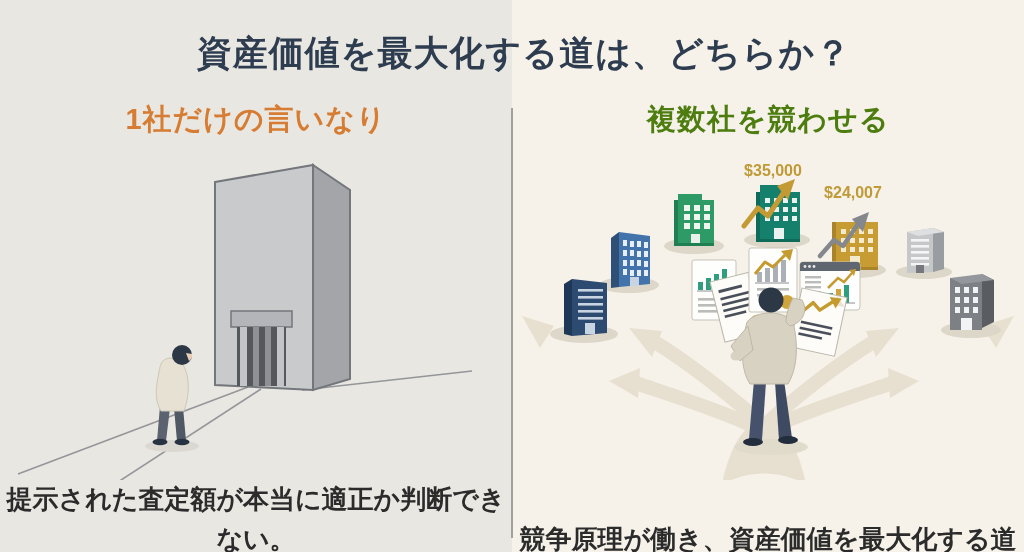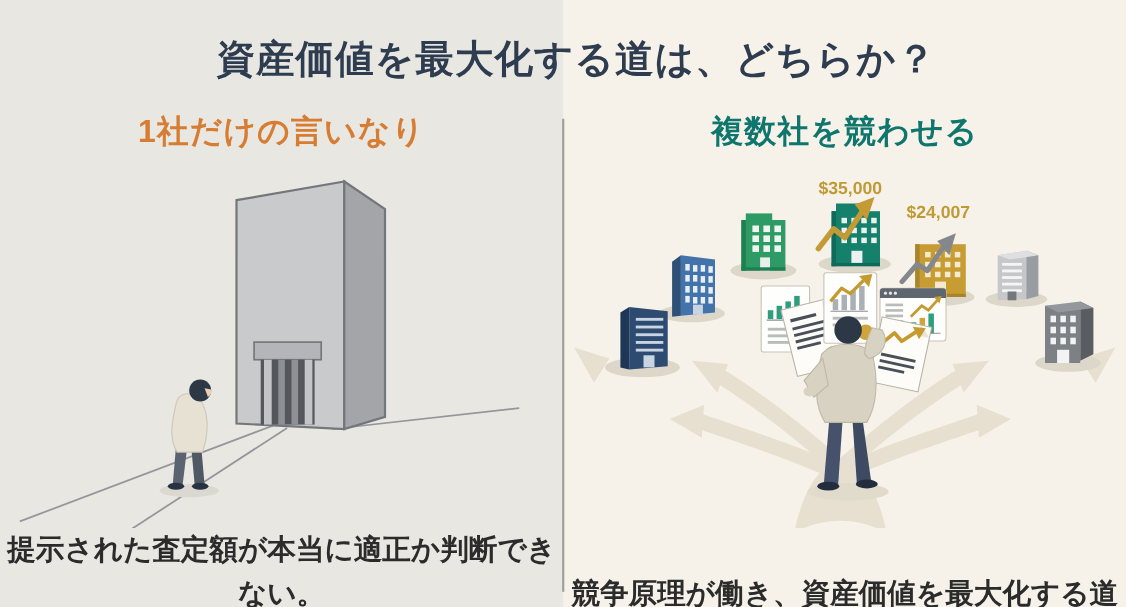--- a/index.html
+++ b/index.html
@@ -7,21 +7,21 @@
   .canvas{position:relative;width:1024px;height:552px;overflow:hidden;background:#f6f2e9;}
   .panel{position:absolute;top:0;height:552px;width:512px;}
   .panel.left{left:0;background:#e9e7e2;}
   .panel.right{left:512px;background:#f6f2e9;}
   .main-title{position:absolute;top:18px;left:0;width:1024px;text-align:center;
     font-size:35px;font-weight:800;color:#2e3c50;letter-spacing:1px;z-index:5;margin:12px;}
   .divider{position:absolute;left:511px;top:108px;width:2px;height:430px;background:#a0a09c;z-index:4;}
   .panel-heading{position:absolute;top:100px;left:0;width:512px;text-align:center;
     font-size:29px;font-weight:800;margin:0;letter-spacing:1px;}
   .panel-heading.orange{color:#d67d33;}
-  .panel-heading.green{color:#0f766e;}
+  .panel-heading.green{color:#4d7c0f;}
   .illo{position:absolute;top:150px;left:0;width:512px;height:330px;}
   .caption{position:absolute;top:480px;left:0;width:512px;text-align:center;margin:0;
     font-size:26px;line-height:1.52;font-weight:700;color:#2b2b2b;}
   svg text{font-family:"Liberation Sans","DejaVu Sans",sans-serif;}
 </style>
 </head>
 <body>
 
 <div class="canvas">
 

